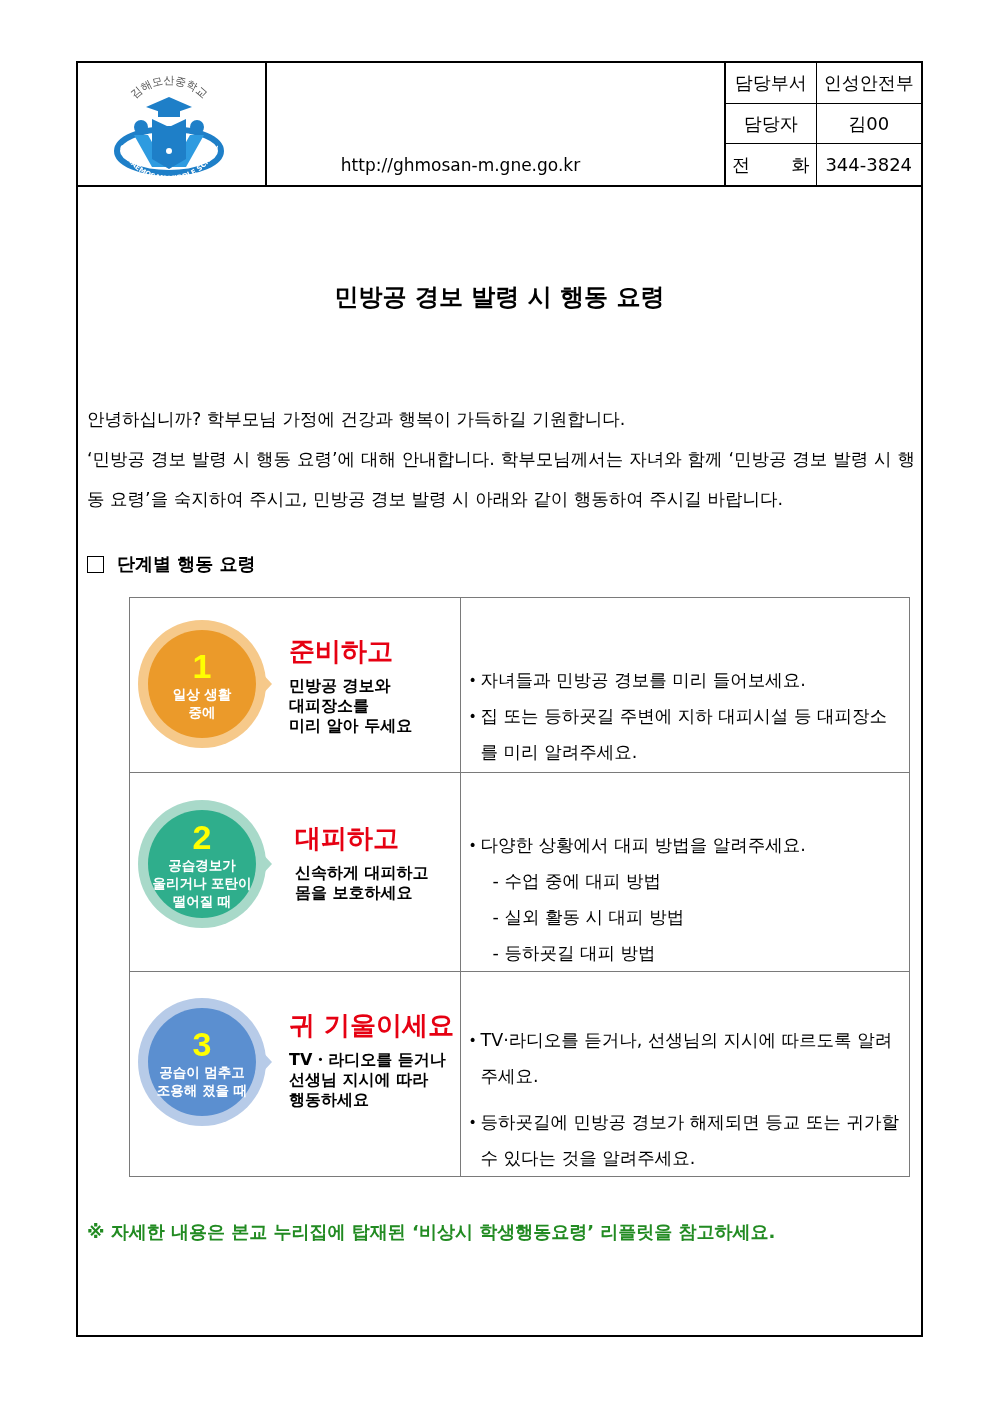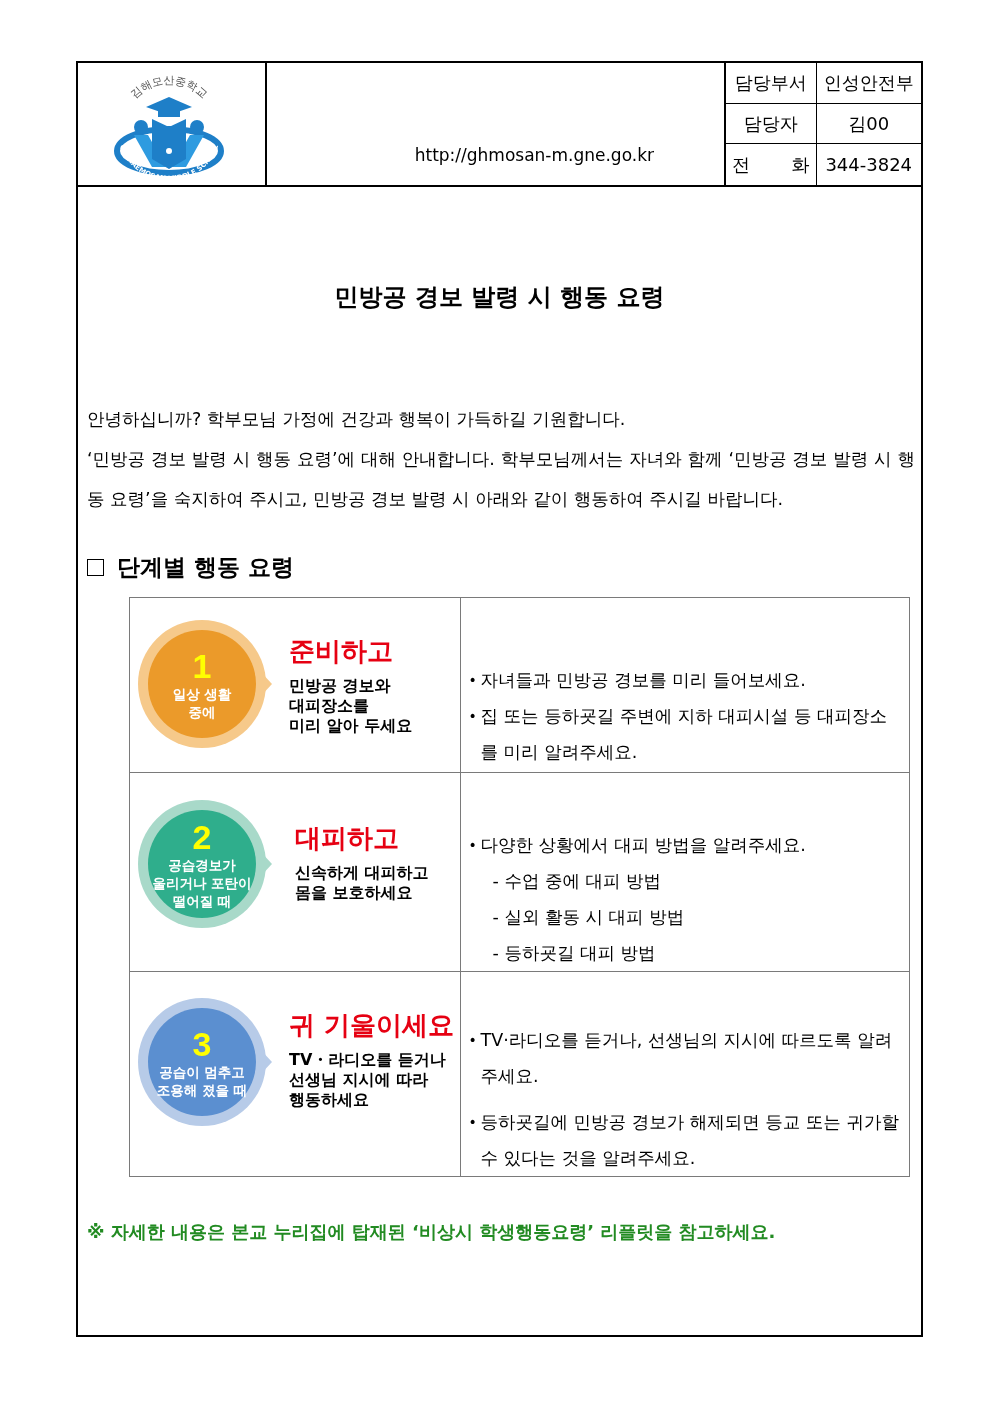--- a/index.html
+++ b/index.html
@@ -10,39 +10,39 @@
 
   
   .header { position: absolute; left: 0; top: 0; width: 843px; height: 124px; border-bottom: 2px solid #000; }
   .logo-cell { position: absolute; left: 0; top: 0; width: 189px; height: 122px; border-right: 2px solid #000; }
   .title-cell { position: absolute; left: 189px; top: 0; width: 457px; height: 122px; }
   .info-cell { position: absolute; left: 646px; top: 0; width: 197px; height: 122px; border-left: 2px solid #000; }
 
   .logo { position: absolute; left: 30px; top: 6px; width: 122px; height: 110px; }
 
   .main-title { position: absolute; left: 0; width: 457px; top: 20px; text-align: center; font-family: "DejaVu Sans", sans-serif; font-weight: bold; font-size: 46px; letter-spacing: 4px; }
-  .site-url { position: absolute; left: 0; width: 387px; top: 82px; text-align: right; font-family: "DejaVu Sans", sans-serif; font-size: 17px; }
+  .site-url { position: absolute; left: 0; width: 387px; top: 92px; text-align: center; font-family: "DejaVu Sans", sans-serif; font-size: 17px; }
 
   .info-table { width: 100%; height: 100%; border-collapse: collapse; }
   .info-table td { border: 1px solid #000; font-size: 18px; text-align: center; font-family: "DejaVu Sans", sans-serif; height: 40px; }
   .info-table tr:first-child td { border-top: none; }
   .info-table tr:last-child td { border-bottom: none; }
   .info-table td:first-child { border-left: none; width: 90px; }
   .info-table td:last-child { border-right: none; }
   .info-table .phone-label { display: flex; justify-content: space-between; padding: 0 6px; align-items: center; height: 40px; }
 
   .address-bar { position: absolute; left: 0; top: 124px; width: 843px; height: 26px; border-bottom: 2px solid #000; text-align: center; font-size: 14px; line-height: 25px; font-family: "DejaVu Sans", sans-serif; }
 
   
   .doc-title { position: absolute; left: 0; width: 843px; top: 218px; text-align: center; font-size: 24px; font-weight: bold; font-family: "DejaVu Sans", sans-serif; }
 
   .intro { position: absolute; left: 9px; top: 336px; width: 828px; font-size: 17.5px; line-height: 40px; text-align: justify; font-family: "DejaVu Sans", sans-serif; }
   .intro p { margin: 0; }
 
-  .section-heading { position: absolute; left: 9px; top: 489px; font-size: 23px; font-weight: bold; display: flex; align-items: center; }
+  .section-heading { position: absolute; left: 9px; top: 489px; font-size: 18px; font-weight: bold; display: flex; align-items: center; }
   .section-heading .box { display: inline-block; width: 17px; height: 17px; border: 1.5px solid #000; margin-right: 13px; }
 
   
   .steps { position: absolute; left: 51px; top: 534px; width: 781px; border-collapse: collapse; }
   .steps th, .steps td { border: 1px solid #7a7a7a; }
   .steps th { background: #e5e5e5; height: 35px; font-size: 17px; font-weight: bold; letter-spacing: 9px; font-family: "DejaVu Sans", sans-serif; }
   .steps td.visual { width: 331px; position: relative; }
   .steps td.actions { width: 450px; vertical-align: top; padding: 0 10px 0 8px; font-size: 17.5px; font-family: "DejaVu Sans", sans-serif; }
   .row1 td { height: 175px; }
   .row2 td { height: 183px; }

